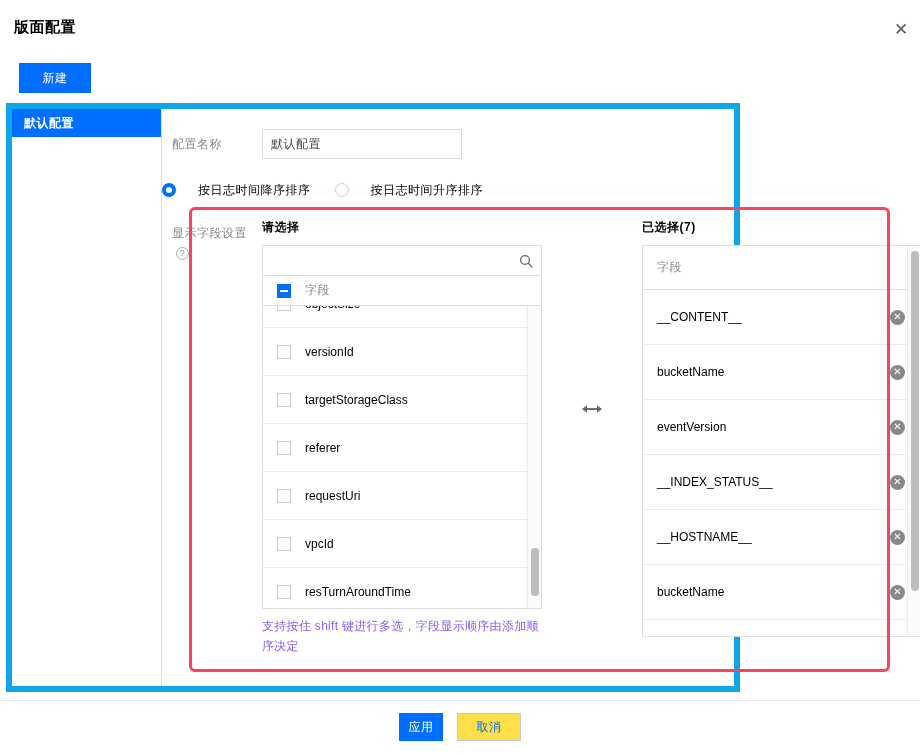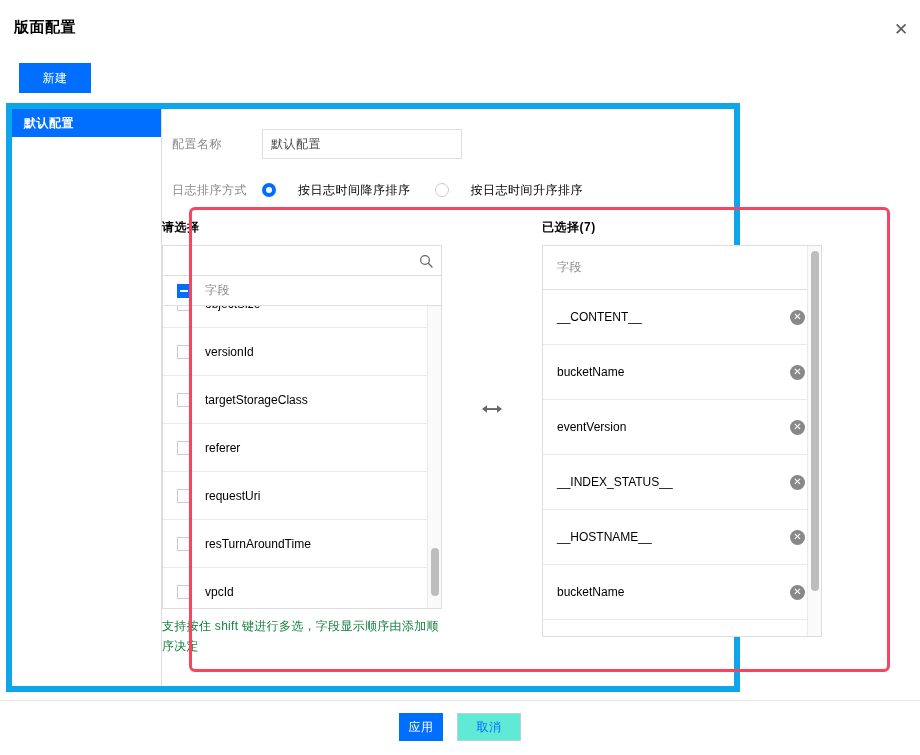--- a/index.html
+++ b/index.html
@@ -324,21 +324,21 @@
     color: #666666;
     font-size: 15px;
     height: 380px;
     cursor: pointer;
   }
 
   .hint {
     width: 280px;
     margin-top: 7px;
     font-size: 12px;
-    color: #15803d;
+    color: #8b5cf6;
     line-height: 20px;
     letter-spacing: 0.3px;
   }
 
   
   .footer-sep {
     position: absolute;
     left: 0;
     top: 700px;
     width: 920px;
@@ -360,21 +360,21 @@
     color: #ffffff;
     border: none;
     font-size: 12px;
     font-family: inherit;
     cursor: pointer;
     letter-spacing: 0.5px;
     padding: 0;
   }
   .btn-default {
     width: 64px; height: 28px;
-    background: #5eead4;
+    background: #fde047;
     color: #006eff;
     border: 1px solid #c0ccda;
     font-size: 12px;
     font-family: inherit;
     cursor: pointer;
     letter-spacing: 0.5px;
     padding: 0;
     box-sizing: border-box;
   }
 
@@ -409,34 +409,36 @@
   </div>
 
   <div class="content">
 
     <div class="form-row row-name">
       <div class="field-label">配置名称</div>
       <input class="text-input" type="text" value="默认配置" style="">
     </div>
 
     <div class="form-row row-sort">
-      <div class="field-label">日志排序方式</div>
       <div class="radio-group">
         <div class="radio-opt checked">
           <span class="radio-mark"></span>
           <span class="radio-text">按日志时间降序排序</span>
         </div>
         <div class="radio-opt">
           <span class="radio-mark"></span>
           <span class="radio-text">按日志时间升序排序</span>
         </div>
       </div>
     </div>
 
     <div class="form-row row-fields">
+      <div class="field-label top">
+        <span>显示字段设置</span><span class="help-icon">?</span>
+      </div>
 
       <div class="transfer">
 
         <div class="transfer-col">
           <div class="transfer-head">请选择</div>
           <div class="list-box">
             <div class="search-bar">
               <input class="search-input" type="text" value="" style="">
               <span class="search-icon">
                 <svg width="14" height="14" viewBox="0 0 14 14" fill="none" stroke="#666666" stroke-width="1.3">
@@ -466,25 +468,25 @@
                 <div class="opt-row">
                   <span class="cb"></span>
                   <span class="opt-label">referer</span>
                 </div>
                 <div class="opt-row">
                   <span class="cb"></span>
                   <span class="opt-label">requestUri</span>
                 </div>
                 <div class="opt-row">
                   <span class="cb"></span>
+                  <span class="opt-label">vpcId</span>
+                </div>
+                <div class="opt-row">
+                  <span class="cb"></span>
                   <span class="opt-label">resTurnAroundTime</span>
-                </div>
-                <div class="opt-row">
-                  <span class="cb"></span>
-                  <span class="opt-label">vpcId</span>
                 </div>
               </div>
               <div class="sb-track" style="right:0; top:0; height:302px;">
                 <div class="sb-thumb" style="top:242px; height:48px;"></div>
               </div>
             </div>
           </div>
           <div class="hint">支持按住 shift 键进行多选，字段显示顺序由添加顺序决定</div>
         </div>
 

